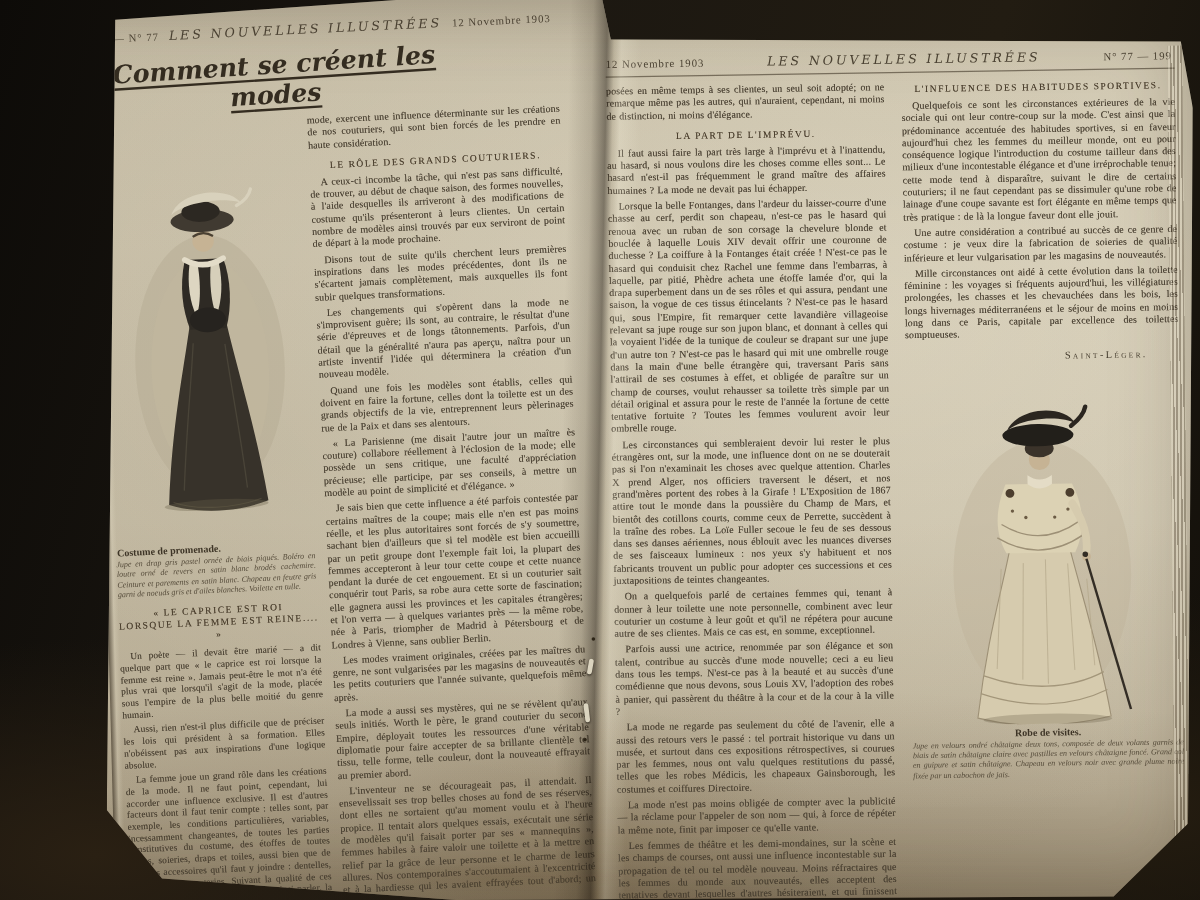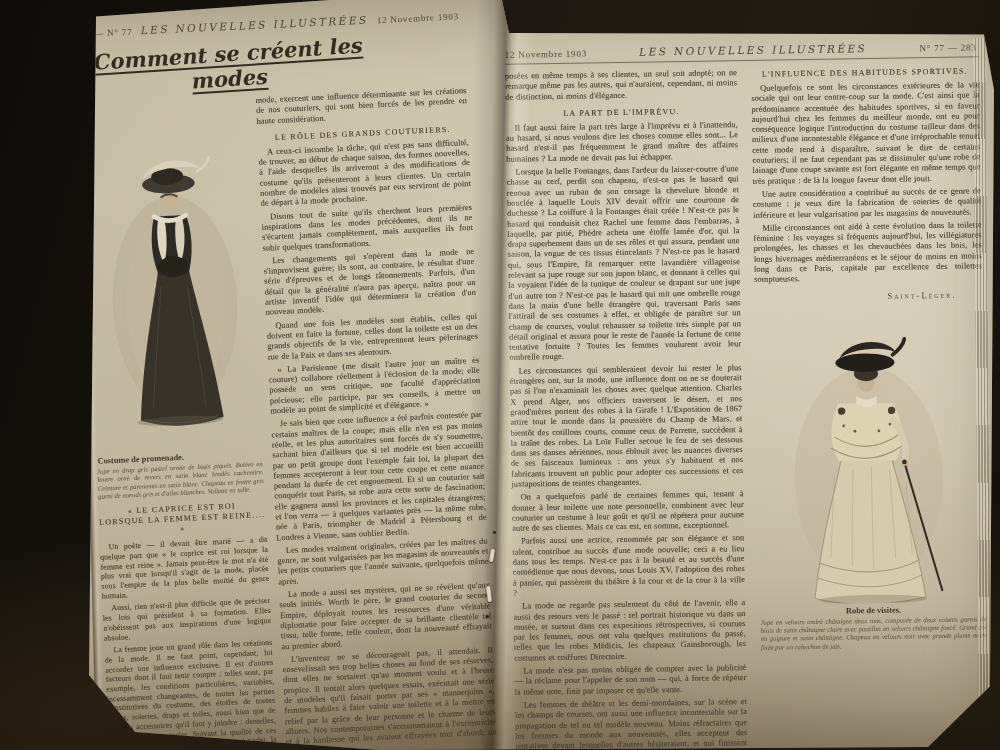--- a/index.html
+++ b/index.html
@@ -133,21 +133,21 @@
         <p class="txt">L'inventeur ne se décourageait pas, il attendait. Il ensevelissait ses trop belles choses au fond de ses réserves, dont elles ne sortaient qu'au moment voulu et à l'heure propice. Il tentait alors quelques essais, exécutait une série de modèles qu'il faisait porter par ses « mannequins », femmes habiles à faire valoir une toilette et à la mettre en relief par la grâce de leur personne et le charme de leurs allures. Nos contemporaines s'accoutumaient à l'excentricité et à la hardiesse qui les avaient effrayées tout d'abord; un petit groupe tentait l'aventure, et bientôt il ne restait plus à placer un seul mètre de l'étoffe dédaignée d'abord. C'est qu'en fait de mode l'accoutumance est pour beaucoup, et l'on finit par accepter ce que l'on avait refusé tout d'abord.</p>
 
       </div>
     </div>
   </div>
 
   <div class="page page-right">
     <div class="ph-row">
       <span>12 Novembre 1903</span>
       <span class="masthead">LES NOUVELLES ILLUSTRÉES</span>
-      <span>N° 77 — 283</span>
+      <span>N° 77 — 199</span>
     </div>
     <div class="rule"></div>
     <div class="cols">
       <div class="col-c">
         <p class="txt lead">posées en même temps à ses clientes, un seul soit adopté; on ne remarque même pas les autres, qui n'auraient, cependant, ni moins de distinction, ni moins d'élégance.</p>
         <div class="sec-head">LA PART DE L'IMPRÉVU.</div>
         <p class="txt">Il faut aussi faire la part très large à l'imprévu et à l'inattendu, au hasard, si nous voulons dire les choses comme elles sont... Le hasard n'est-il pas fréquemment le grand maître des affaires humaines ? La mode ne devait pas lui échapper.</p>
         <p class="txt">Lorsque la belle Fontanges, dans l'ardeur du laisser-courre d'une chasse au cerf, perdit son chapeau, n'est-ce pas le hasard qui renoua avec un ruban de son corsage la chevelure blonde et bouclée à laquelle Louis XIV devait offrir une couronne de duchesse ? La coiffure à la Fontanges était créée ! N'est-ce pas le hasard qui conduisit chez Rachel une femme dans l'embarras, à laquelle, par pitié, Phèdre acheta une étoffe lamée d'or, qui la drapa superbement dans un de ses rôles et qui assura, pendant une saison, la vogue de ces tissus étincelants ? N'est-ce pas le hasard qui, sous l'Empire, fit remarquer cette lavandière villageoise relevant sa jupe rouge sur son jupon blanc, et donnant à celles qui la voyaient l'idée de la tunique de couleur se drapant sur une jupe d'un autre ton ? N'est-ce pas le hasard qui mit une ombrelle rouge dans la main d'une belle étrangère qui, traversant Paris sans l'attirail de ses costumes à effet, et obligée de paraître sur un champ de courses, voulut rehausser sa toilette très simple par un détail original et assura pour le reste de l'année la fortune de cette tentative fortuite ? Toutes les femmes voulurent avoir leur ombrelle rouge.</p>
         <p class="txt">Les circonstances qui sembleraient devoir lui rester le plus étrangères ont, sur la mode, une influence dont on ne se douterait pas si l'on n'examinait les choses avec quelque attention. Charles X prend Alger, nos officiers traversent le désert, et nos grand'mères portent des robes à la Girafe ! L'Exposition de 1867 attire tout le monde dans la poussière du Champ de Mars, et bientôt des cotillons courts, comme ceux de Perrette, succèdent à la traîne des robes. La Loïe Fuller secoue le feu de ses dessous dans ses danses aériennes, nous éblouit avec les nuances diverses de ses faisceaux lumineux : nos yeux s'y habituent et nos fabricants trouvent un public pour adopter ces successions et ces juxtapositions de teintes changeantes.</p>
         <p class="txt">On a quelquefois parlé de certaines femmes qui, tenant à donner à leur toilette une note personnelle, combinent avec leur couturier un costume à leur goût et qu'il ne répétera pour aucune autre de ses clientes. Mais ce cas est, en somme, exceptionnel.</p>

